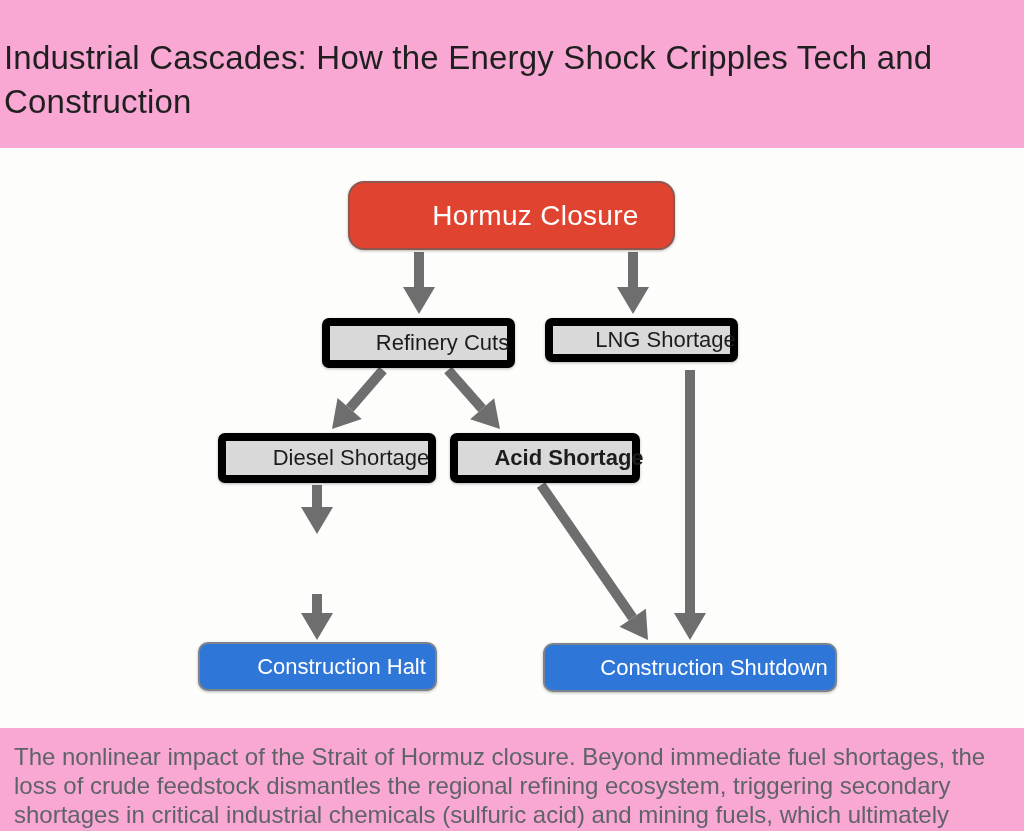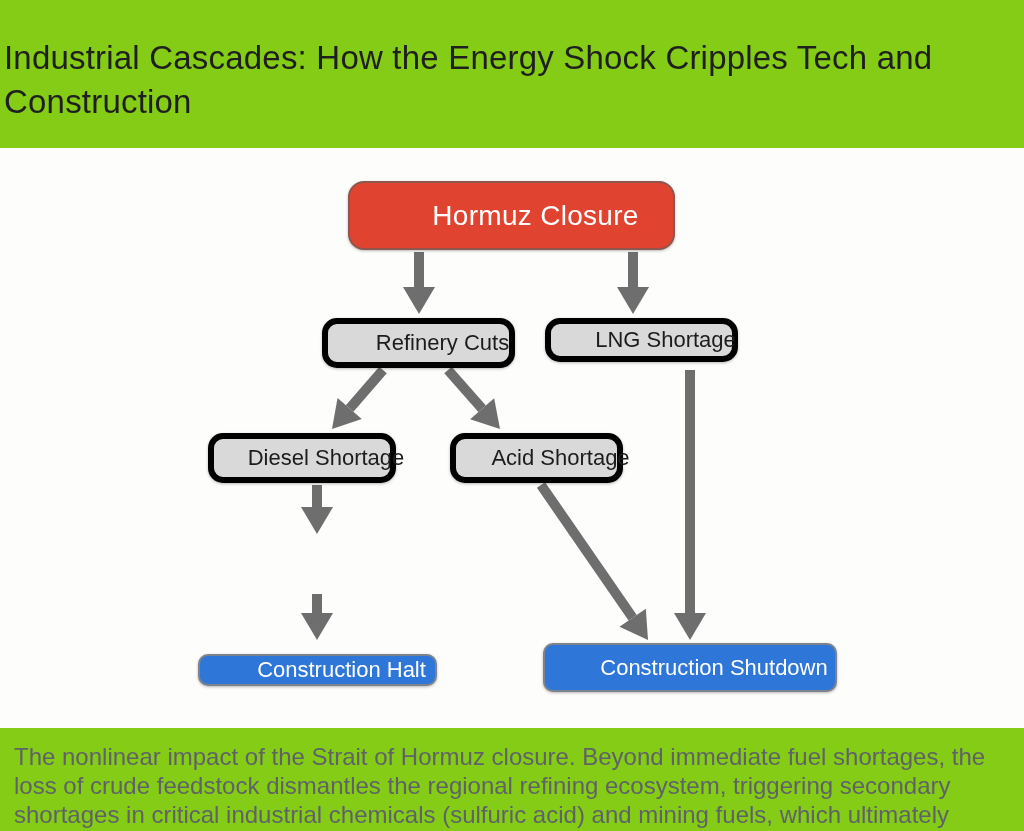--- a/index.html
+++ b/index.html
@@ -5,21 +5,21 @@
   html, body {
     margin: 0;
     padding: 0;
     background: #ffffff;
     font-family: "Liberation Sans", "DejaVu Sans", sans-serif;
   }
   .page {
     position: relative;
     width: 1024px;
     height: 831px;
-    background: #84cc16;
+    background: #f9a8d4;
     overflow: hidden;
   }
   .page-title {
     margin: 0;
     padding: 36px 14px 0 4px;
     max-width: 1006px;
     font-size: 33px;
     line-height: 44px;
     font-weight: 400;
     color: #1f1f1f;
@@ -59,22 +59,22 @@
   .node.source {
     color: #ffffff;
     font-size: 28px;
     border-radius: 16px;
     border: 2px solid #8d564e;
     letter-spacing: 0.3px;
   }
   .node.intermediate {
     color: #1c1c1c;
     font-size: 22px;
-    border-radius: 15px;
-    border: 6px solid #000000;
+    border-radius: 7px;
+    border: 8px solid #000000;
   }
   .node.terminal {
     color: #ffffff;
     font-size: 22px;
     border-radius: 10px;
     border: 2px solid #7d838c;
   }
   .figure-caption {
     position: absolute;
     left: 0;
@@ -112,22 +112,22 @@
           <polygon points="317,492 301,465 333,465" fill="#6e6e6e"></polygon>
           <line x1="541" y1="337" x2="632.6611619894536" y2="469.78018792864765" stroke="#6e6e6e" stroke-width="10"></line>
           <polygon points="648,492 619.4938659471708,478.86986971267515 645.8284580317364,460.69050614462014" fill="#6e6e6e"></polygon>
           <line x1="690" y1="222" x2="690" y2="465" stroke="#6e6e6e" stroke-width="10"></line>
           <polygon points="690,492 674,465 706,465" fill="#6e6e6e"></polygon>
         </svg>
 
     <div class="node source" style="left: 348px; top: 33px; width: 327px; height: 69px; background: rgb(224, 67, 47);">Hormuz Closure</div>
         <div class="node intermediate" style="left: 322px; top: 170px; width: 193px; height: 50px; background: rgb(217, 217, 217);">Refinery Cuts</div>
         <div class="node intermediate" style="left: 545px; top: 170px; width: 193px; height: 44px; background: rgb(217, 217, 217);">LNG Shortage</div>
-        <div class="node intermediate" style="left: 208px; top: 285px; width: 188px; height: 50px; background: rgb(217, 217, 217);">Diesel Shortage</div>
-        <div class="node intermediate" style="left: 450px; top: 285px; width: 173px; height: 50px; background: rgb(217, 217, 217);">Acid Shortage</div>
-        <div class="node terminal" style="left: 198px; top: 506px; width: 239px; height: 32px; background: rgb(47, 118, 217);">Construction Halt</div>
+        <div class="node intermediate" style="left: 218px; top: 285px; width: 218px; height: 50px; background: rgb(217, 217, 217);">Diesel Shortage</div>
+        <div class="node intermediate" style="left: 450px; top: 285px; width: 190px; height: 50px; background: rgb(217, 217, 217); font-weight: bold;">Acid Shortage</div>
+        <div class="node terminal" style="left: 198px; top: 494px; width: 239px; height: 49px; background: rgb(47, 118, 217);">Construction Halt</div>
         <div class="node terminal" style="left: 543px; top: 495px; width: 294px; height: 49px; background: rgb(47, 118, 217);">Construction Shutdown</div>
       </div>
   </div>
 
   <p class="figure-caption">The nonlinear impact of the Strait of Hormuz closure. Beyond immediate fuel shortages, the loss of crude feedstock dismantles the regional refining ecosystem, triggering secondary shortages in critical industrial chemicals (sulfuric acid) and mining fuels, which ultimately paralyze the semiconductor and construction sectors.</p>
 
 </div>
 
 </body></html>

